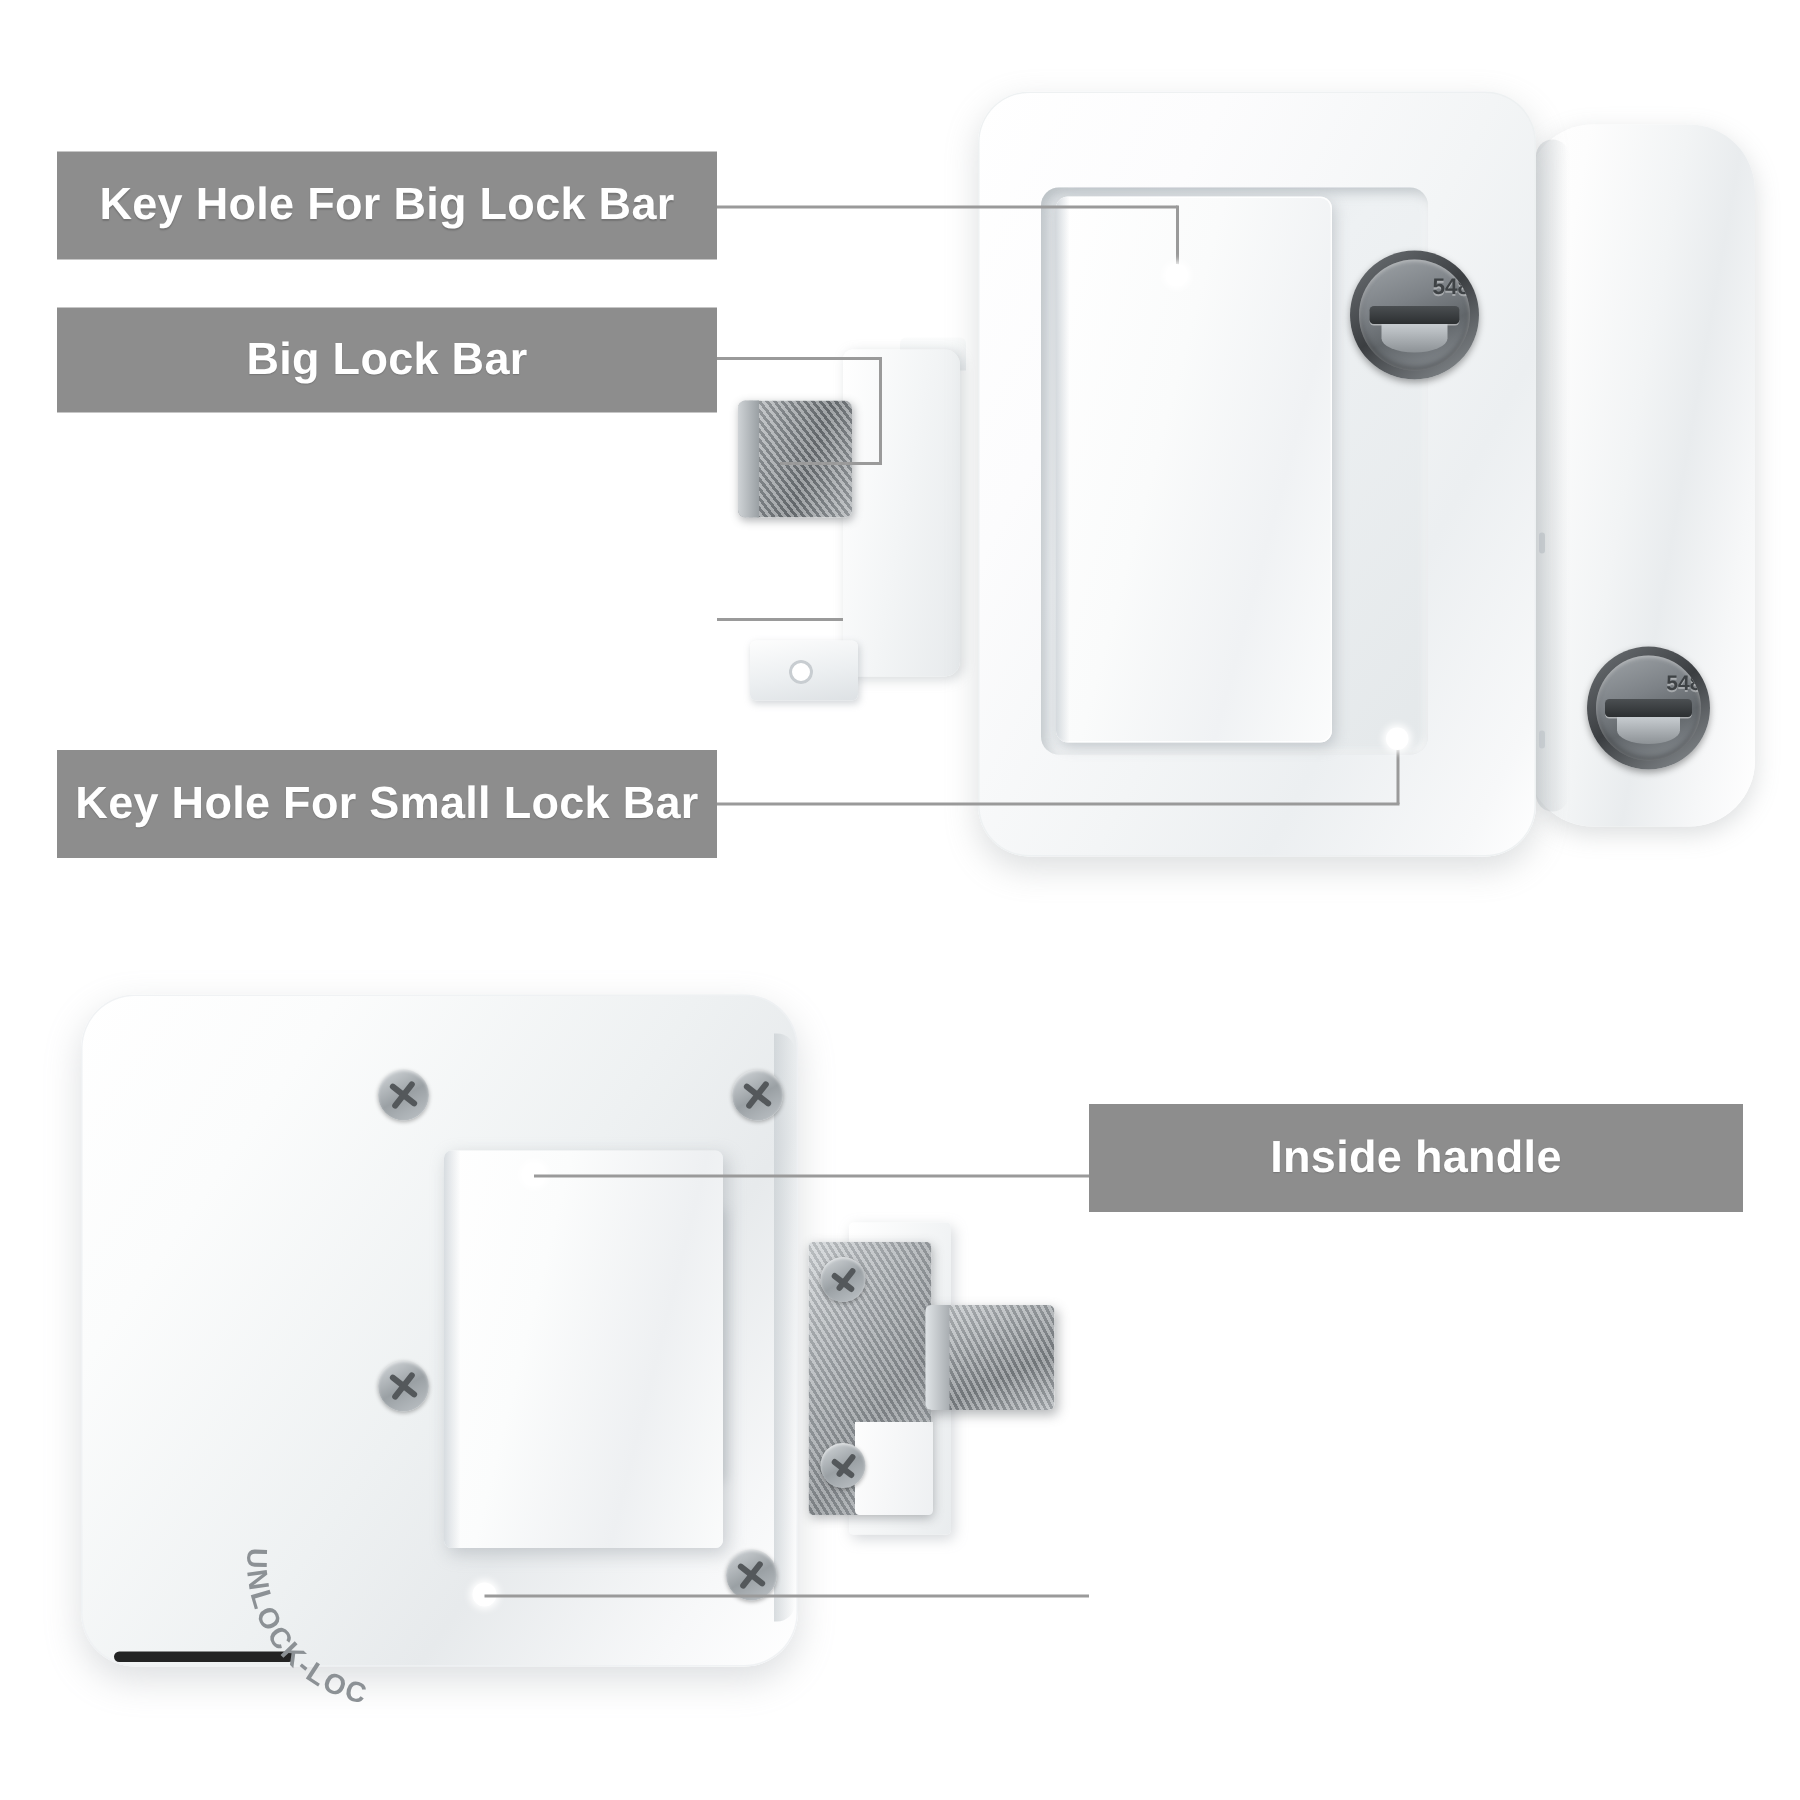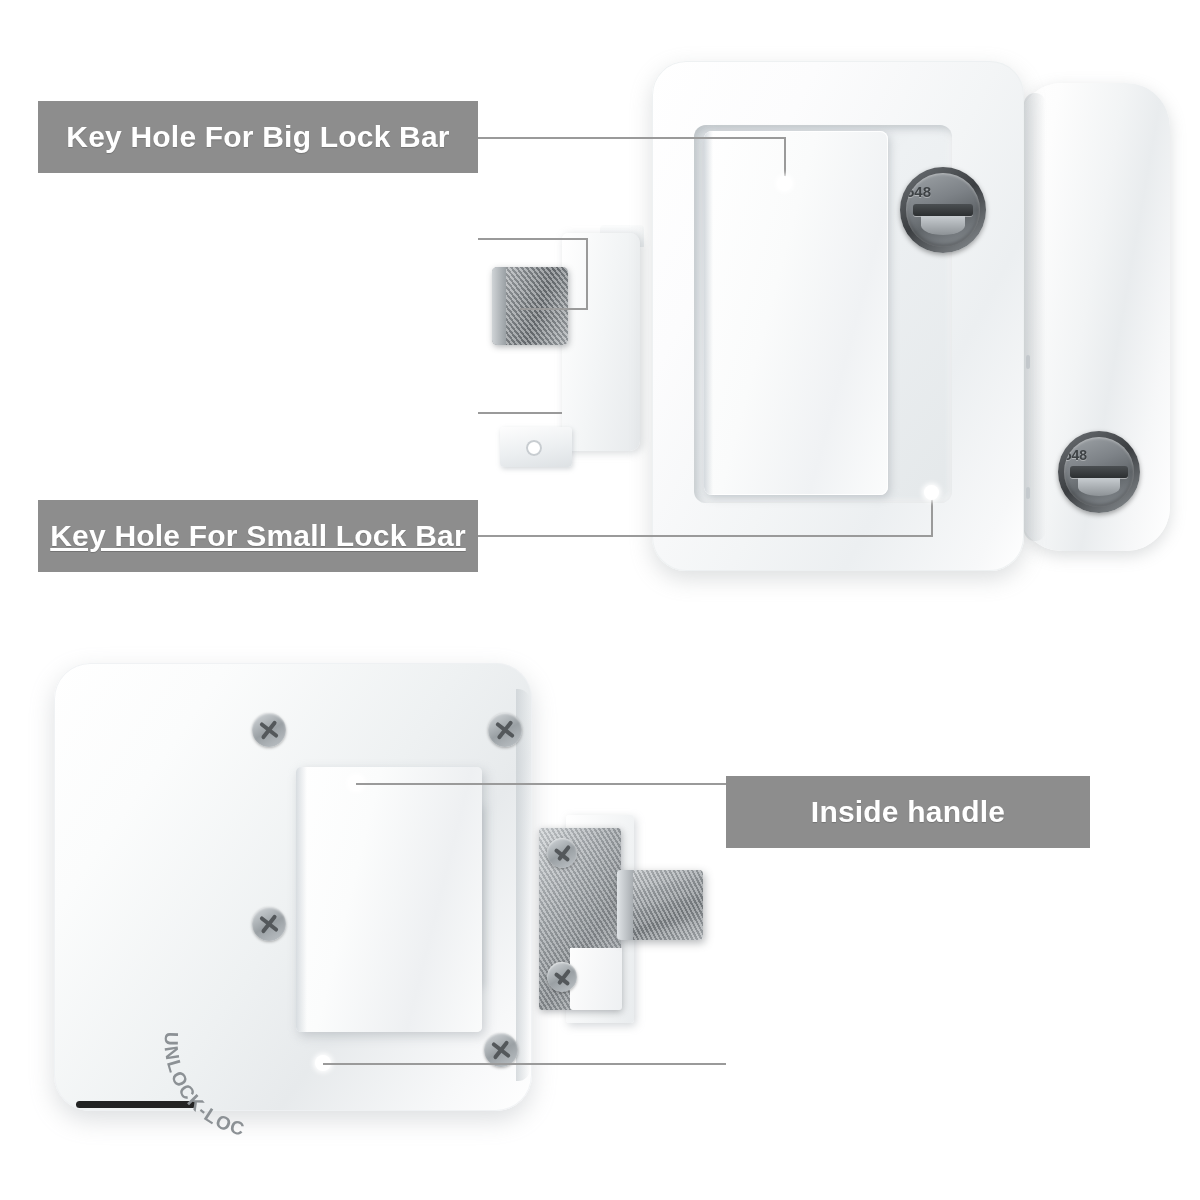--- a/index.html
+++ b/index.html
@@ -95,21 +95,21 @@
     box-shadow:0 2px 5px rgba(0,0,0,.35);
   }
   .cyl .face{
     position:absolute;inset:7%;border-radius:50%;
     background:linear-gradient(160deg,#9fa4a8 0%,#7d8287 38%,#62676b 62%,#8c9196 100%);
     box-shadow:inset 0 1px 3px rgba(255,255,255,.45), inset 0 -2px 4px rgba(0,0,0,.35);
     overflow:hidden;
   }
   .cyl .num{
     position:absolute;left:0;right:0;top:14%;
-    text-align:left;
+    text-align:right;
     color:#3e4245;
     font-weight:700;
     text-shadow:0 1px 0 rgba(255,255,255,.35);
   }
   .cyl .slot{
     position:absolute;left:9%;right:9%;top:42%;height:16%;
     background:linear-gradient(180deg,#4b4f52,#2c2f31);
     border-radius:3px;
     box-shadow:0 1px 0 rgba(255,255,255,.45);
   }
@@ -307,23 +307,26 @@
   <div class="leader h" style="left:478px;top:412px;width:84px;"></div>
 
   <div class="leader h" style="left:478px;top:535px;width:455px;"></div>
   <div class="leader v" style="left:931px;top:494px;height:42px;"></div>
   <div class="dot" style="left:924px;top:485px;width:15px;height:15px;"></div>
 
   <div class="callout left" style="left:38px;top:101px;width:440px;height:72px;">
     <span>Key Hole For Big Lock Bar</span>
   </div>
 
-
-
-  <div class="callout left" style="left:38px;top:500px;width:440px;height:72px;text-decoration:underline;">
+  <div class="callout left" style="left:38px;top:205px;width:440px;height:70px;">
+    <span>Big Lock Bar</span>
+  </div>
+
+
+  <div class="callout left" style="left:38px;top:500px;width:440px;height:72px;">
     <span>Key Hole For Small Lock Bar</span>
   </div>
 
   <div class="prod-bot">
     <div class="baseplate"></div>
     <div class="baseplate-edge-r"></div>
     <div class="baseplate-shadow"></div>
 
     <div class="screw screw-tl"></div>
     <div class="screw screw-tr"></div>
@@ -357,18 +360,18 @@
   <div class="bolt-cap"></div>
   <div class="screw screw-latch-t"></div>
   <div class="screw screw-latch-b"></div>
 
   <div class="dot" style="left:348px;top:775px;width:16px;height:16px;"></div>
   <div class="leader h" style="left:356px;top:783px;width:370px;"></div>
 
   <div class="dot" style="left:315px;top:1055px;width:16px;height:16px;"></div>
   <div class="leader h" style="left:323px;top:1063px;width:403px;"></div>
 
-  <div class="callout right" style="left:726px;top:776px;width:364px;height:72px;">
+  <div class="callout right" style="left:726px;top:736px;width:436px;height:72px;">
     <span>Inside handle</span>
   </div>
 
 
 </div>
 
 </body></html>

